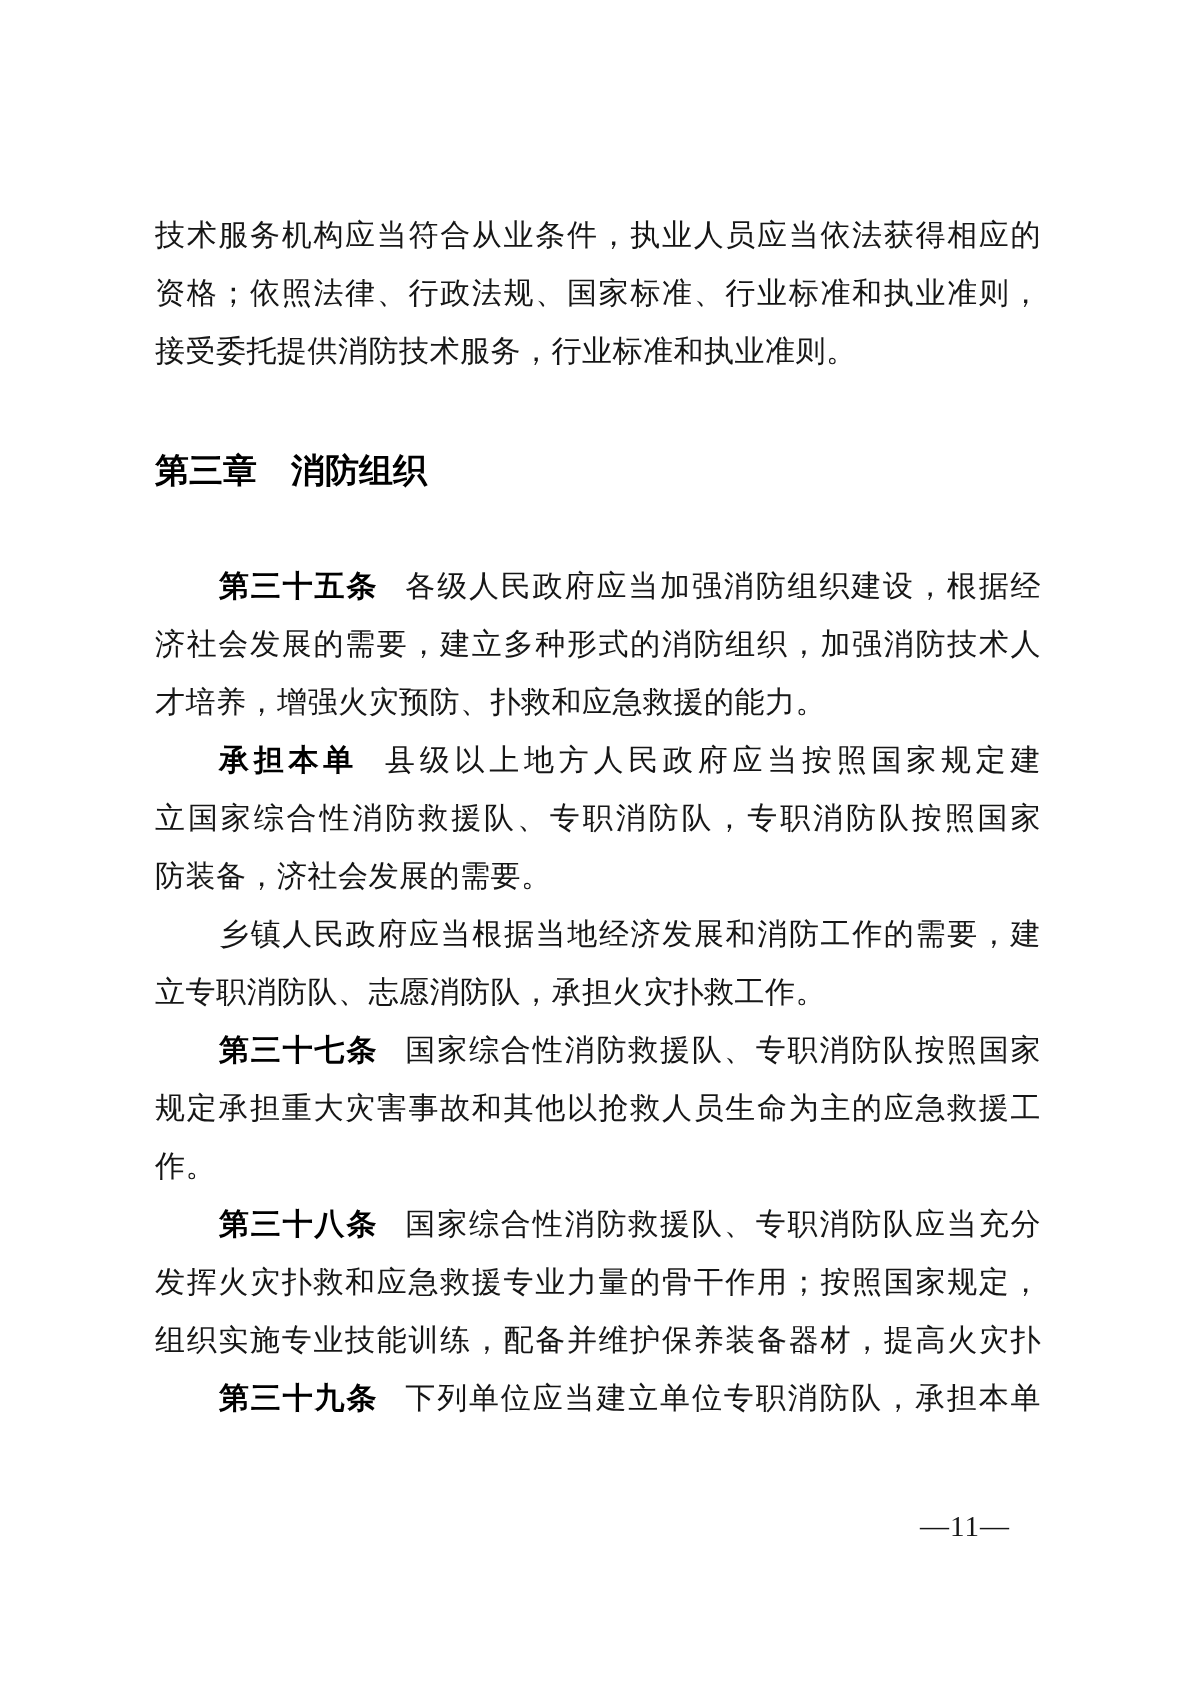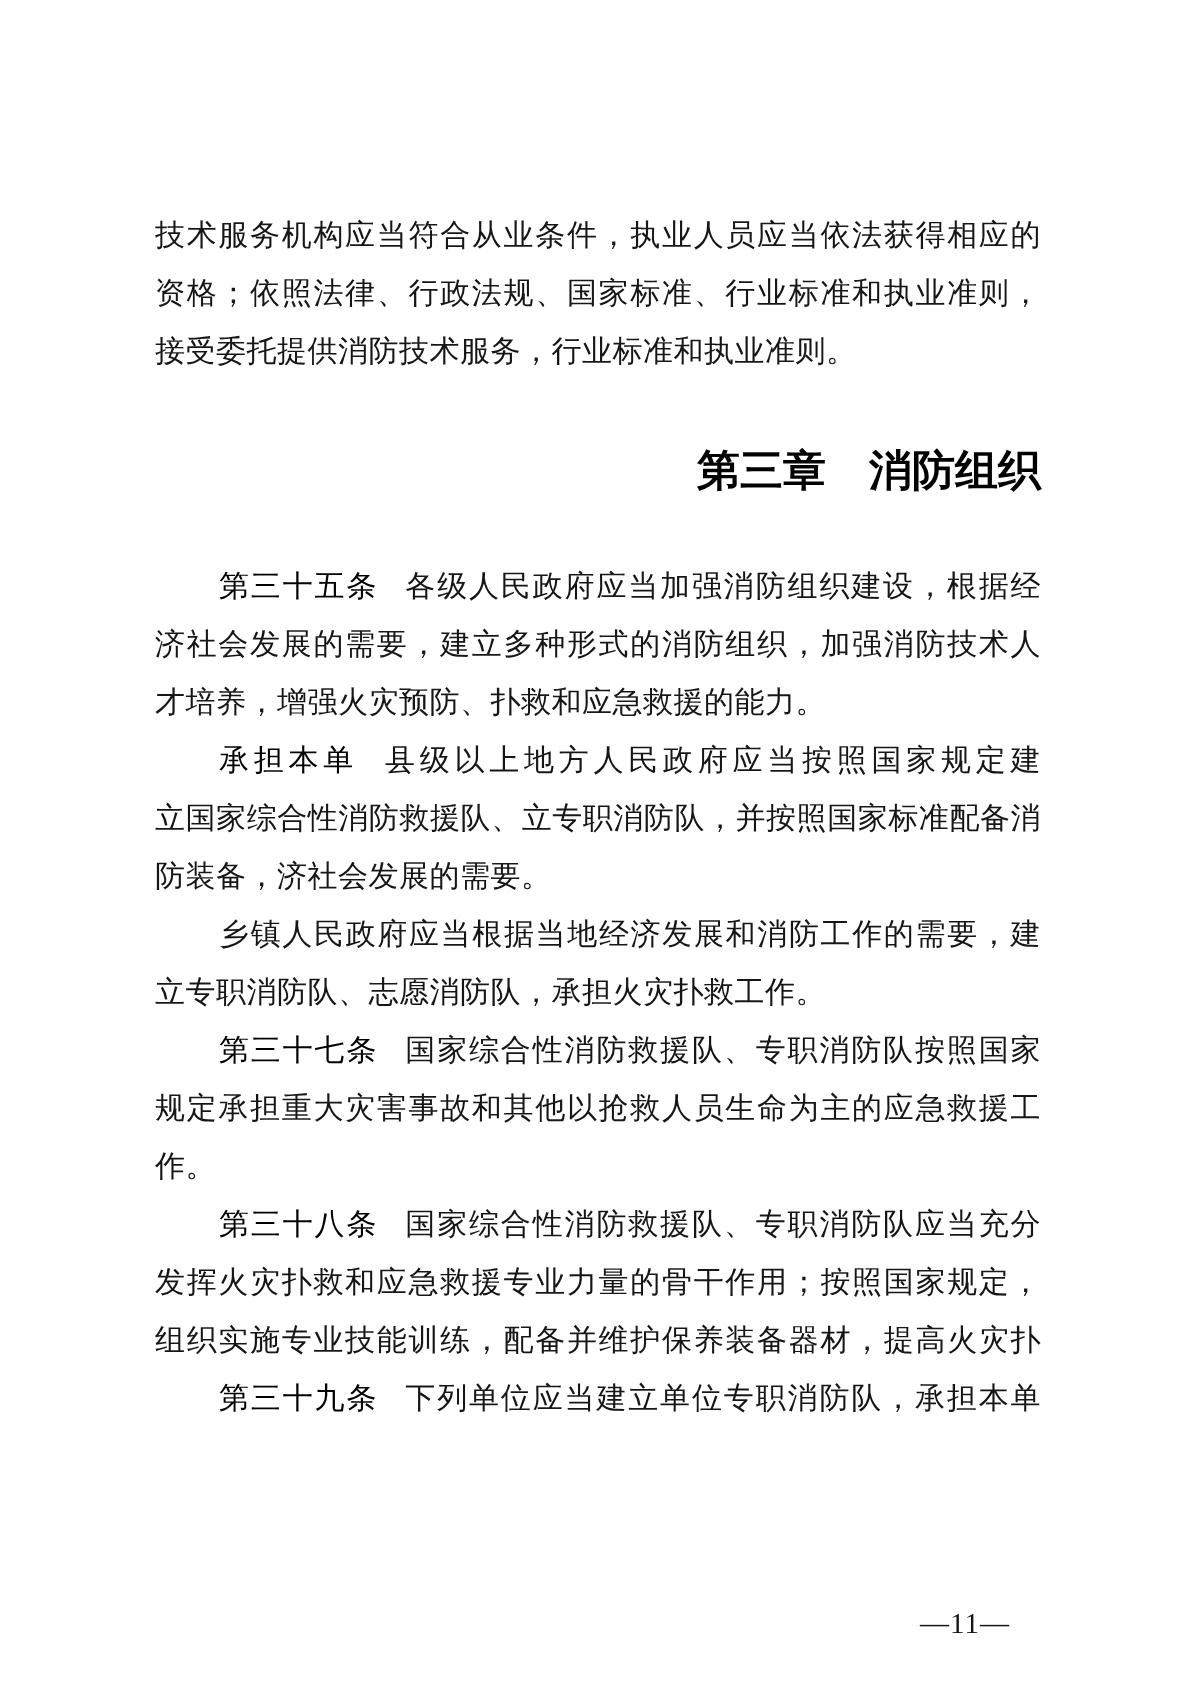--- a/index.html
+++ b/index.html
@@ -32,38 +32,38 @@
     overflow: hidden;
     white-space: nowrap;
     color: #161616;
   }
   .line.short {
     text-align-last: left;
   }
   .line.indent { text-indent: 64px; }
   .lead {
     font-family: "Liberation Sans", "DejaVu Sans", sans-serif;
-    font-weight: 400;
+    font-weight: 700;
     color: #000000;
     margin-right: 27px;
   }
   .chapter-heading {
     font-family: "Liberation Sans", "DejaVu Sans", sans-serif;
     font-weight: 700;
-    font-size: 43px;
+    font-size: 34px;
     line-height: 58px;
     height: 58px;
-    text-align: right;
+    text-align: left;
     margin-top: 61px;
     margin-bottom: 58px;
     color: #000000;
   }
   .page-number {
     position: absolute;
-    top: 1604px;
+    top: 1507px;
     right: 180px;
     font-size: 29px;
     line-height: 38px;
     letter-spacing: 1px;
     color: #161616;
     font-family: "Liberation Serif", "DejaVu Serif", serif;
   }
 </style>
 </head>
 <body>
@@ -76,21 +76,21 @@
         <div class="line short">接受委托提供消防技术服务，行业标准和执业准则。</div>
       </div>
       <div class="chapter-heading">第三章　消防组织</div>
       <div class="para">
         <div class="line indent"><span class="lead">第三十五条</span>各级人民政府应当加强消防组织建设，根据经</div>
         <div class="line">济社会发展的需要，建立多种形式的消防组织，加强消防技术人</div>
         <div class="line short">才培养，增强火灾预防、扑救和应急救援的能力。</div>
       </div>
       <div class="para">
         <div class="line indent"><span class="lead">承担本单</span>县级以上地方人民政府应当按照国家规定建</div>
-        <div class="line">立国家综合性消防救援队、立专职消防队，并按照国家标准配备消</div>
+        <div class="line">立国家综合性消防救援队、专职消防队，专职消防队按照国家</div>
         <div class="line short">防装备，济社会发展的需要。</div>
       </div>
       <div class="para">
         <div class="line indent">乡镇人民政府应当根据当地经济发展和消防工作的需要，建</div>
         <div class="line short">立专职消防队、志愿消防队，承担火灾扑救工作。</div>
       </div>
       <div class="para">
         <div class="line indent"><span class="lead">第三十七条</span>国家综合性消防救援队、专职消防队按照国家</div>
         <div class="line">规定承担重大灾害事故和其他以抢救人员生命为主的应急救援工</div>
         <div class="line short">作。</div>

